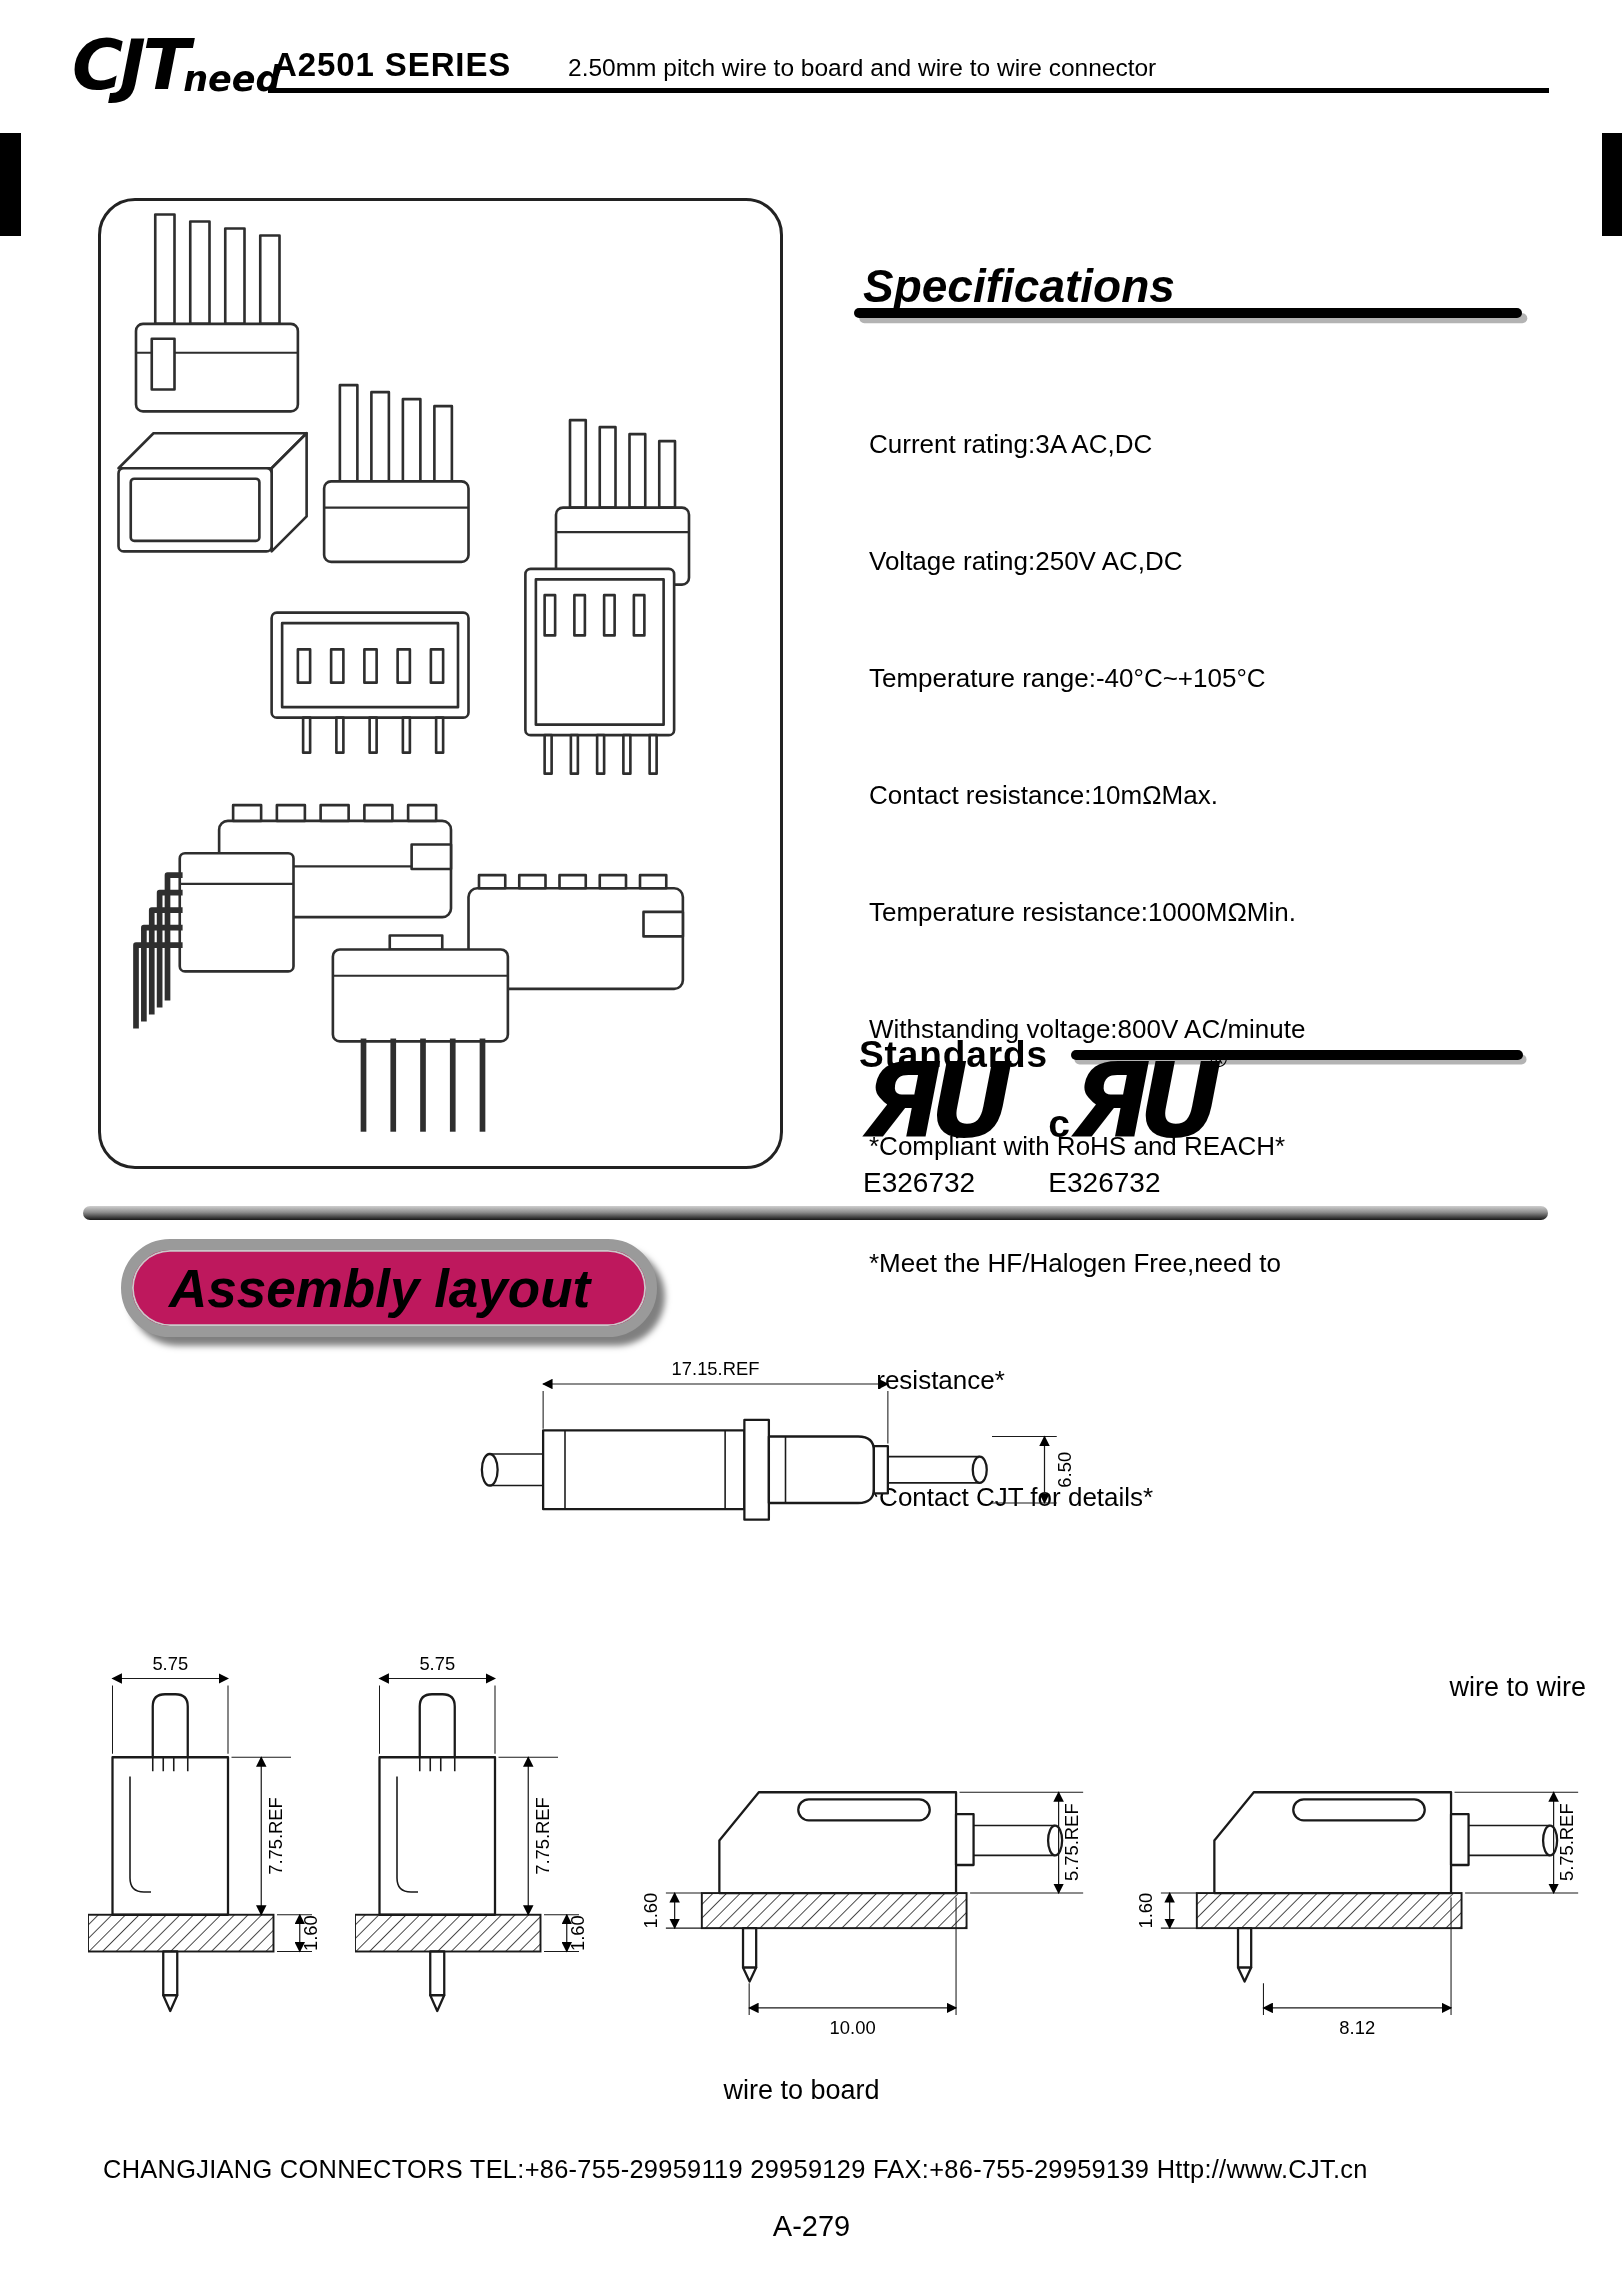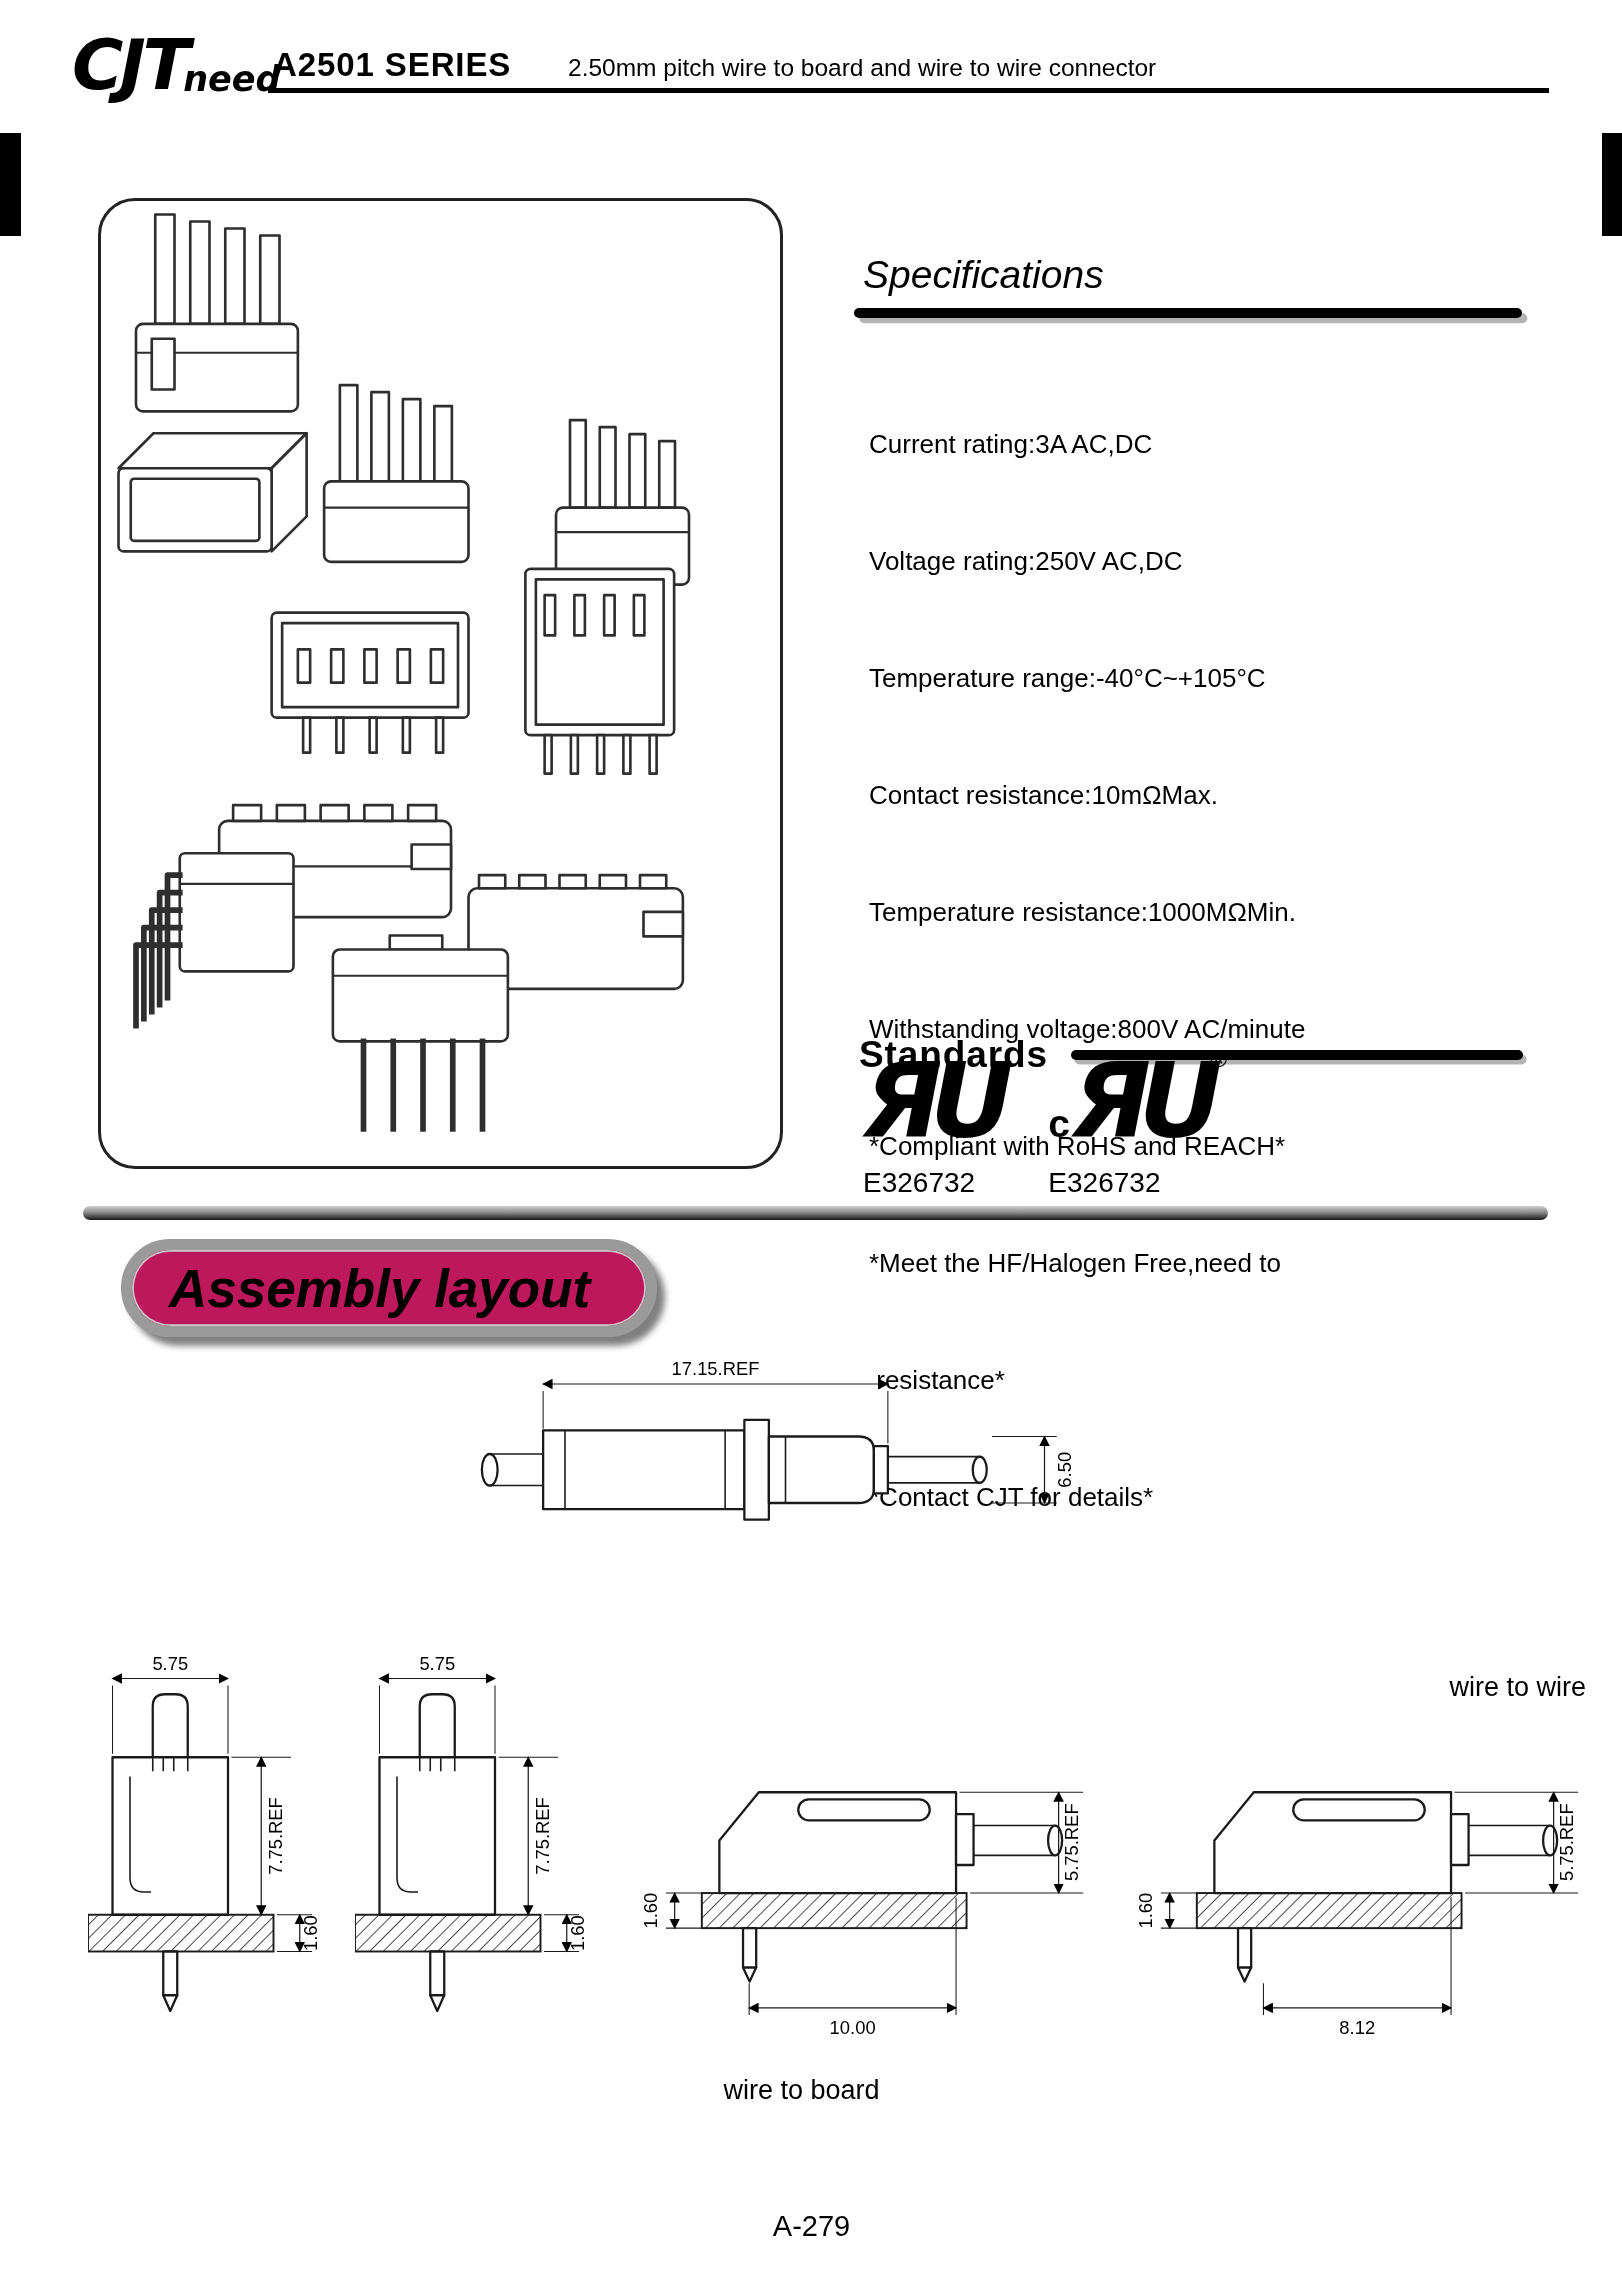--- a/index.html
+++ b/index.html
@@ -20,21 +20,21 @@
 
   
   .product-box { position:absolute; left:98px; top:198px; width:685px; height:971px;
                  border:3.1px solid #222; border-radius:37px; box-sizing:border-box; }
   .collage { width:100%; height:100%; }
   .art rect, .art polygon, .art path { fill:#fff; stroke:#2e2e2e; stroke-width:3; stroke-linejoin:round; }
   .art line { stroke:#2e2e2e; stroke-width:2.4; }
   .art .pin { fill:none; stroke:#2e2e2e; stroke-width:6.5; stroke-linecap:square; }
 
   
-  .specs-title { position:absolute; left:863px; top:221px; font-size:39px; font-weight:normal; font-style:italic; }
+  .specs-title { position:absolute; left:863px; top:221px; font-size:46px; font-weight:bold; font-style:italic; }
   .specs-rule  { position:absolute; left:854px; top:308px; width:668px; height:9.6px; background:#000;
                  border-radius:5.3px; box-shadow:5.3px 5.3px 0 #b3b3b3; }
   .spec-lines  { position:absolute; left:869px; top:347px; font-size:26px; line-height:39px; white-space:pre-wrap; }
 
   
   .standards-row { position:absolute; left:859px; top:997px; width:664px; display:flex; align-items:center; }
   .standards-title { font-size:37px; font-weight:bold; letter-spacing:0.9px; }
   .standards-rule { flex:1; height:9.6px; background:#000; margin-left:23px; border-radius:5.3px; box-shadow:3.5px 4.4px 0 #b3b3b3; }
   .marks { position:absolute; left:863px; top:1044px; display:flex; gap:47px; }
   .mark { display:flex; flex-direction:column; }
@@ -373,16 +373,17 @@
       <line class="dim" x1="24" y1="275" x2="24" y2="315" marker-start="url(#arr)" marker-end="url(#arr)"></line>
       <text class="dimtext" transform="rotate(-90 4 295)" x="4" y="295" text-anchor="middle">1.60</text>
       <line class="ext" x1="131" y1="378" x2="131" y2="414"></line>
       <line class="ext" x1="345" y1="280" x2="345" y2="414"></line>
       <line class="dim" x1="131" y1="406" x2="345" y2="406" marker-start="url(#arr)" marker-end="url(#arr)"></line>
       <text class="dimtext" x="238" y="436" text-anchor="middle">8.12</text>
     </svg>
   </div>
   <div class="label-w2b">wire to board</div>
 
+  <div class="footer-contact">CHANGJIANG CONNECTORS  TEL:+86-755-29959119 29959129  FAX:+86-755-29959139 Http://www.CJT.cn</div>
   <div class="page-number">A-279</div>
 
 </div>
 
 
 </body></html>

